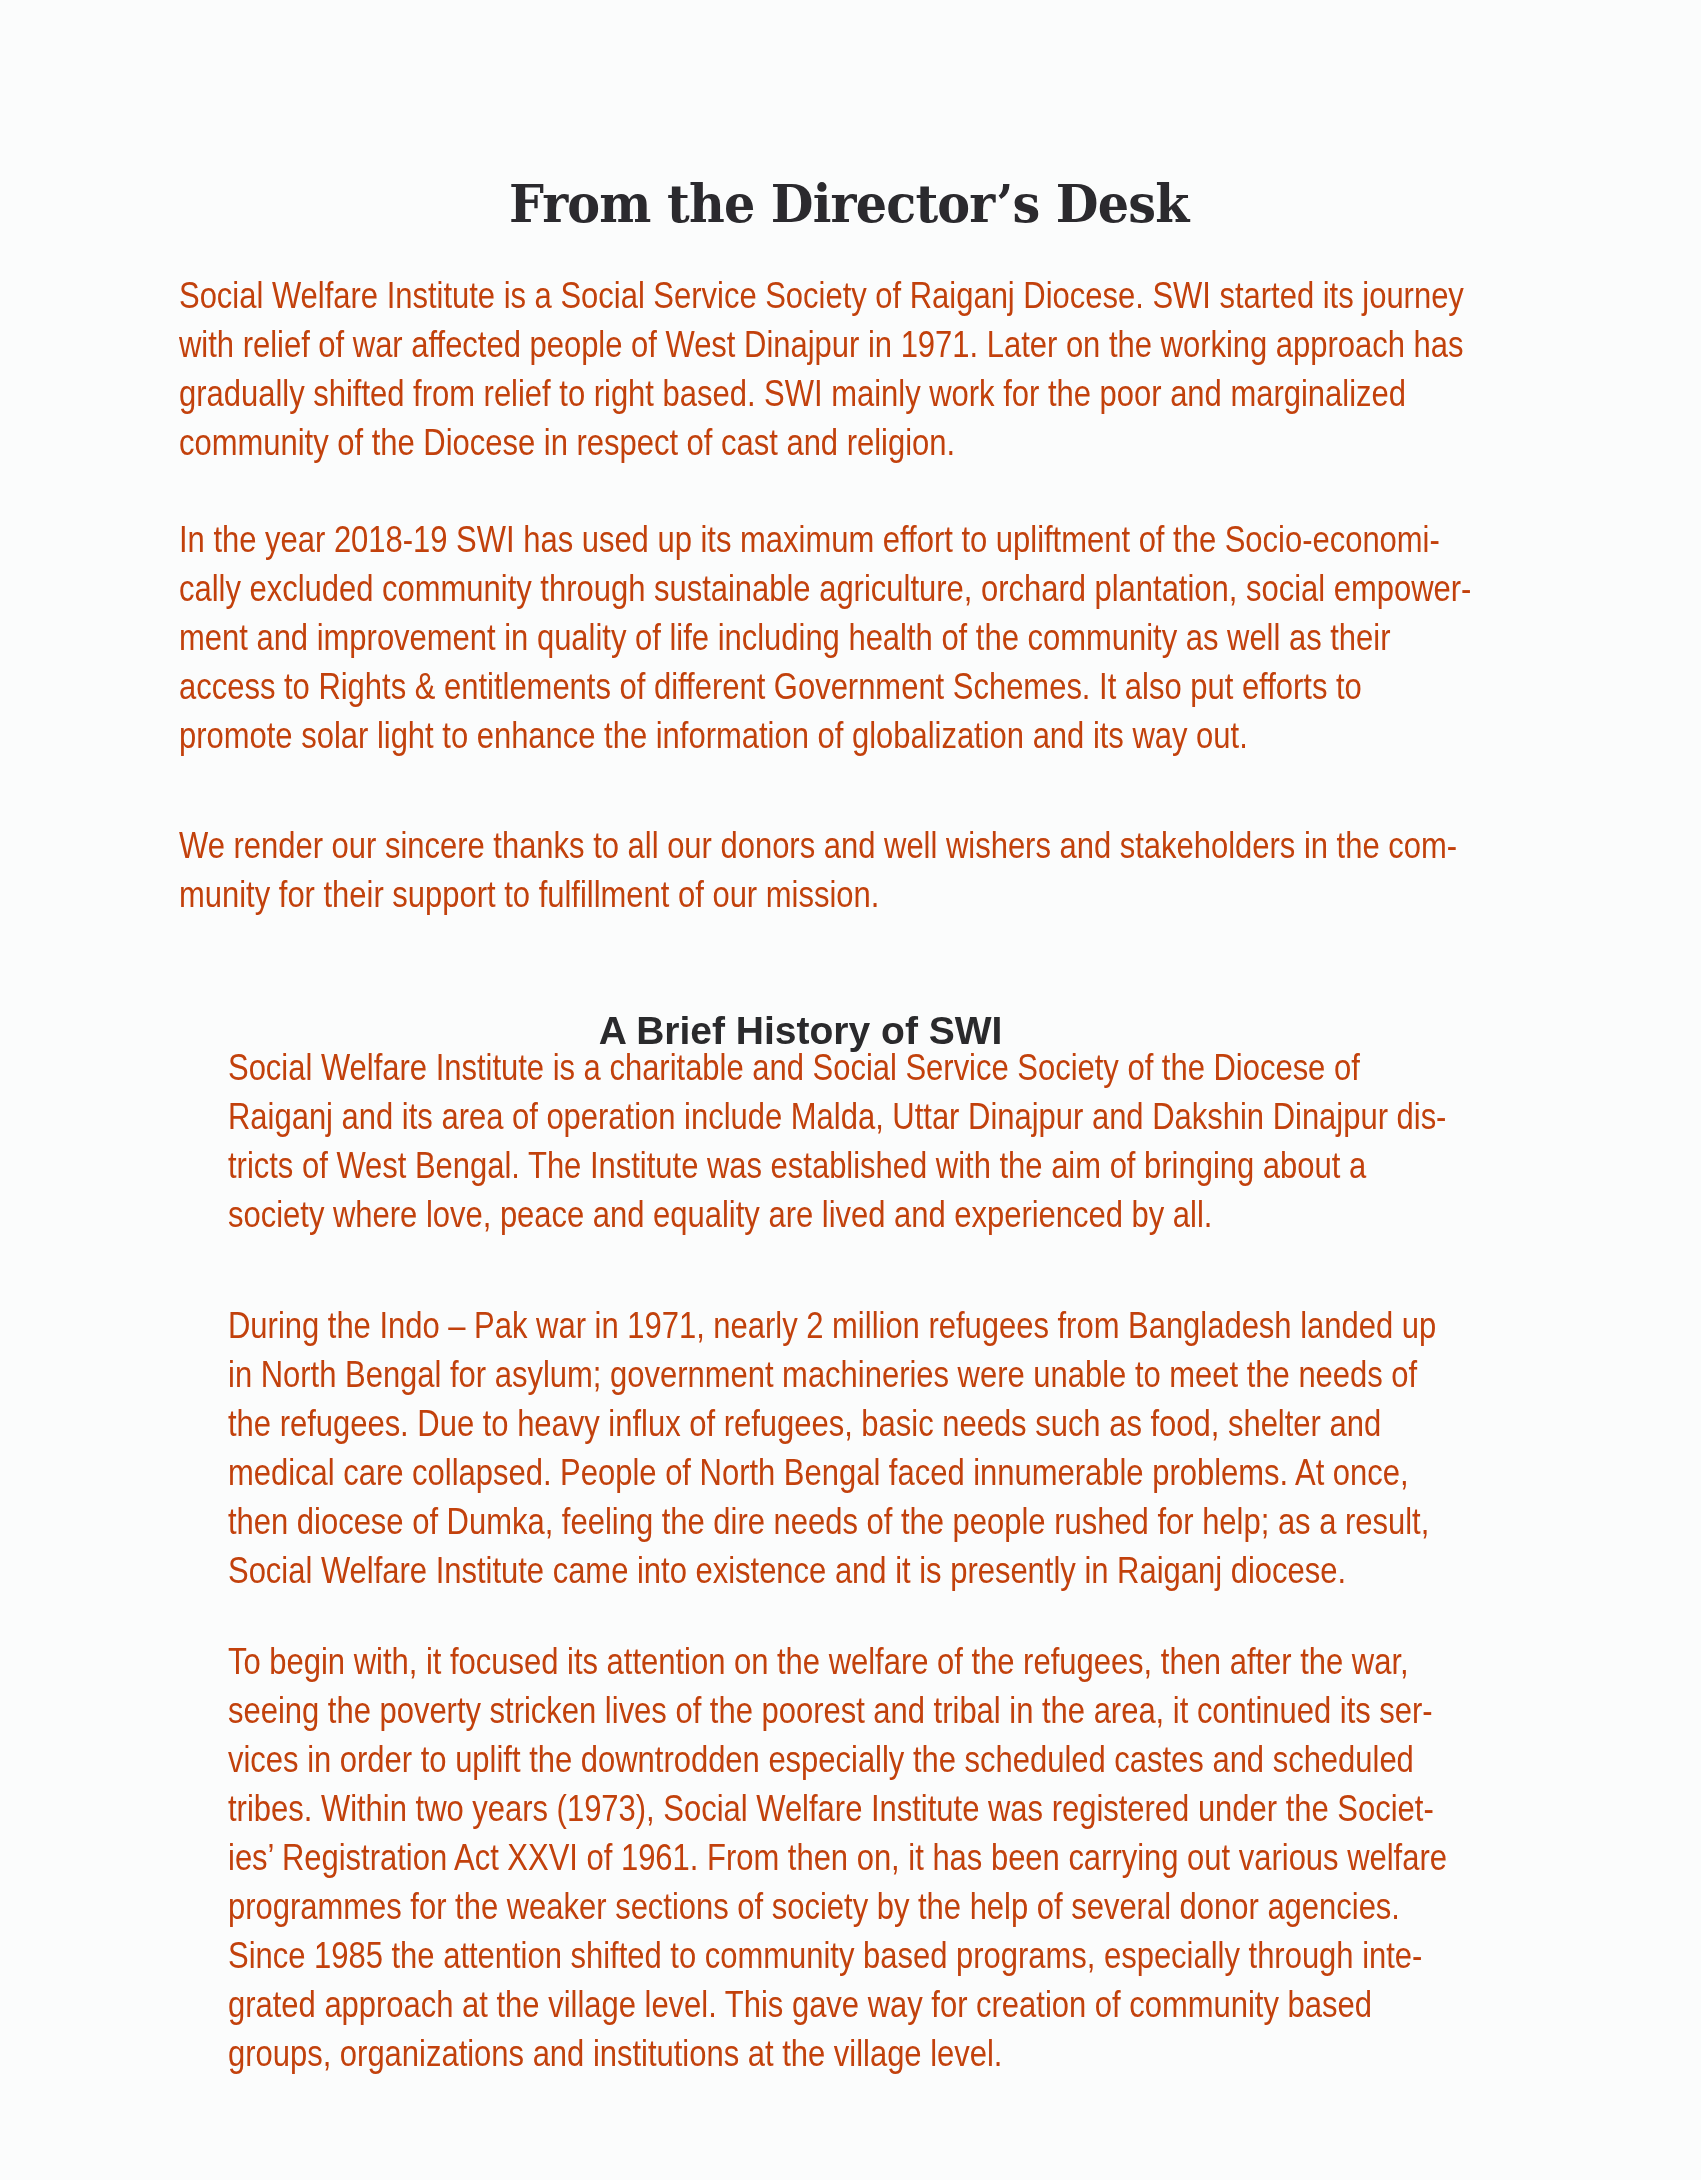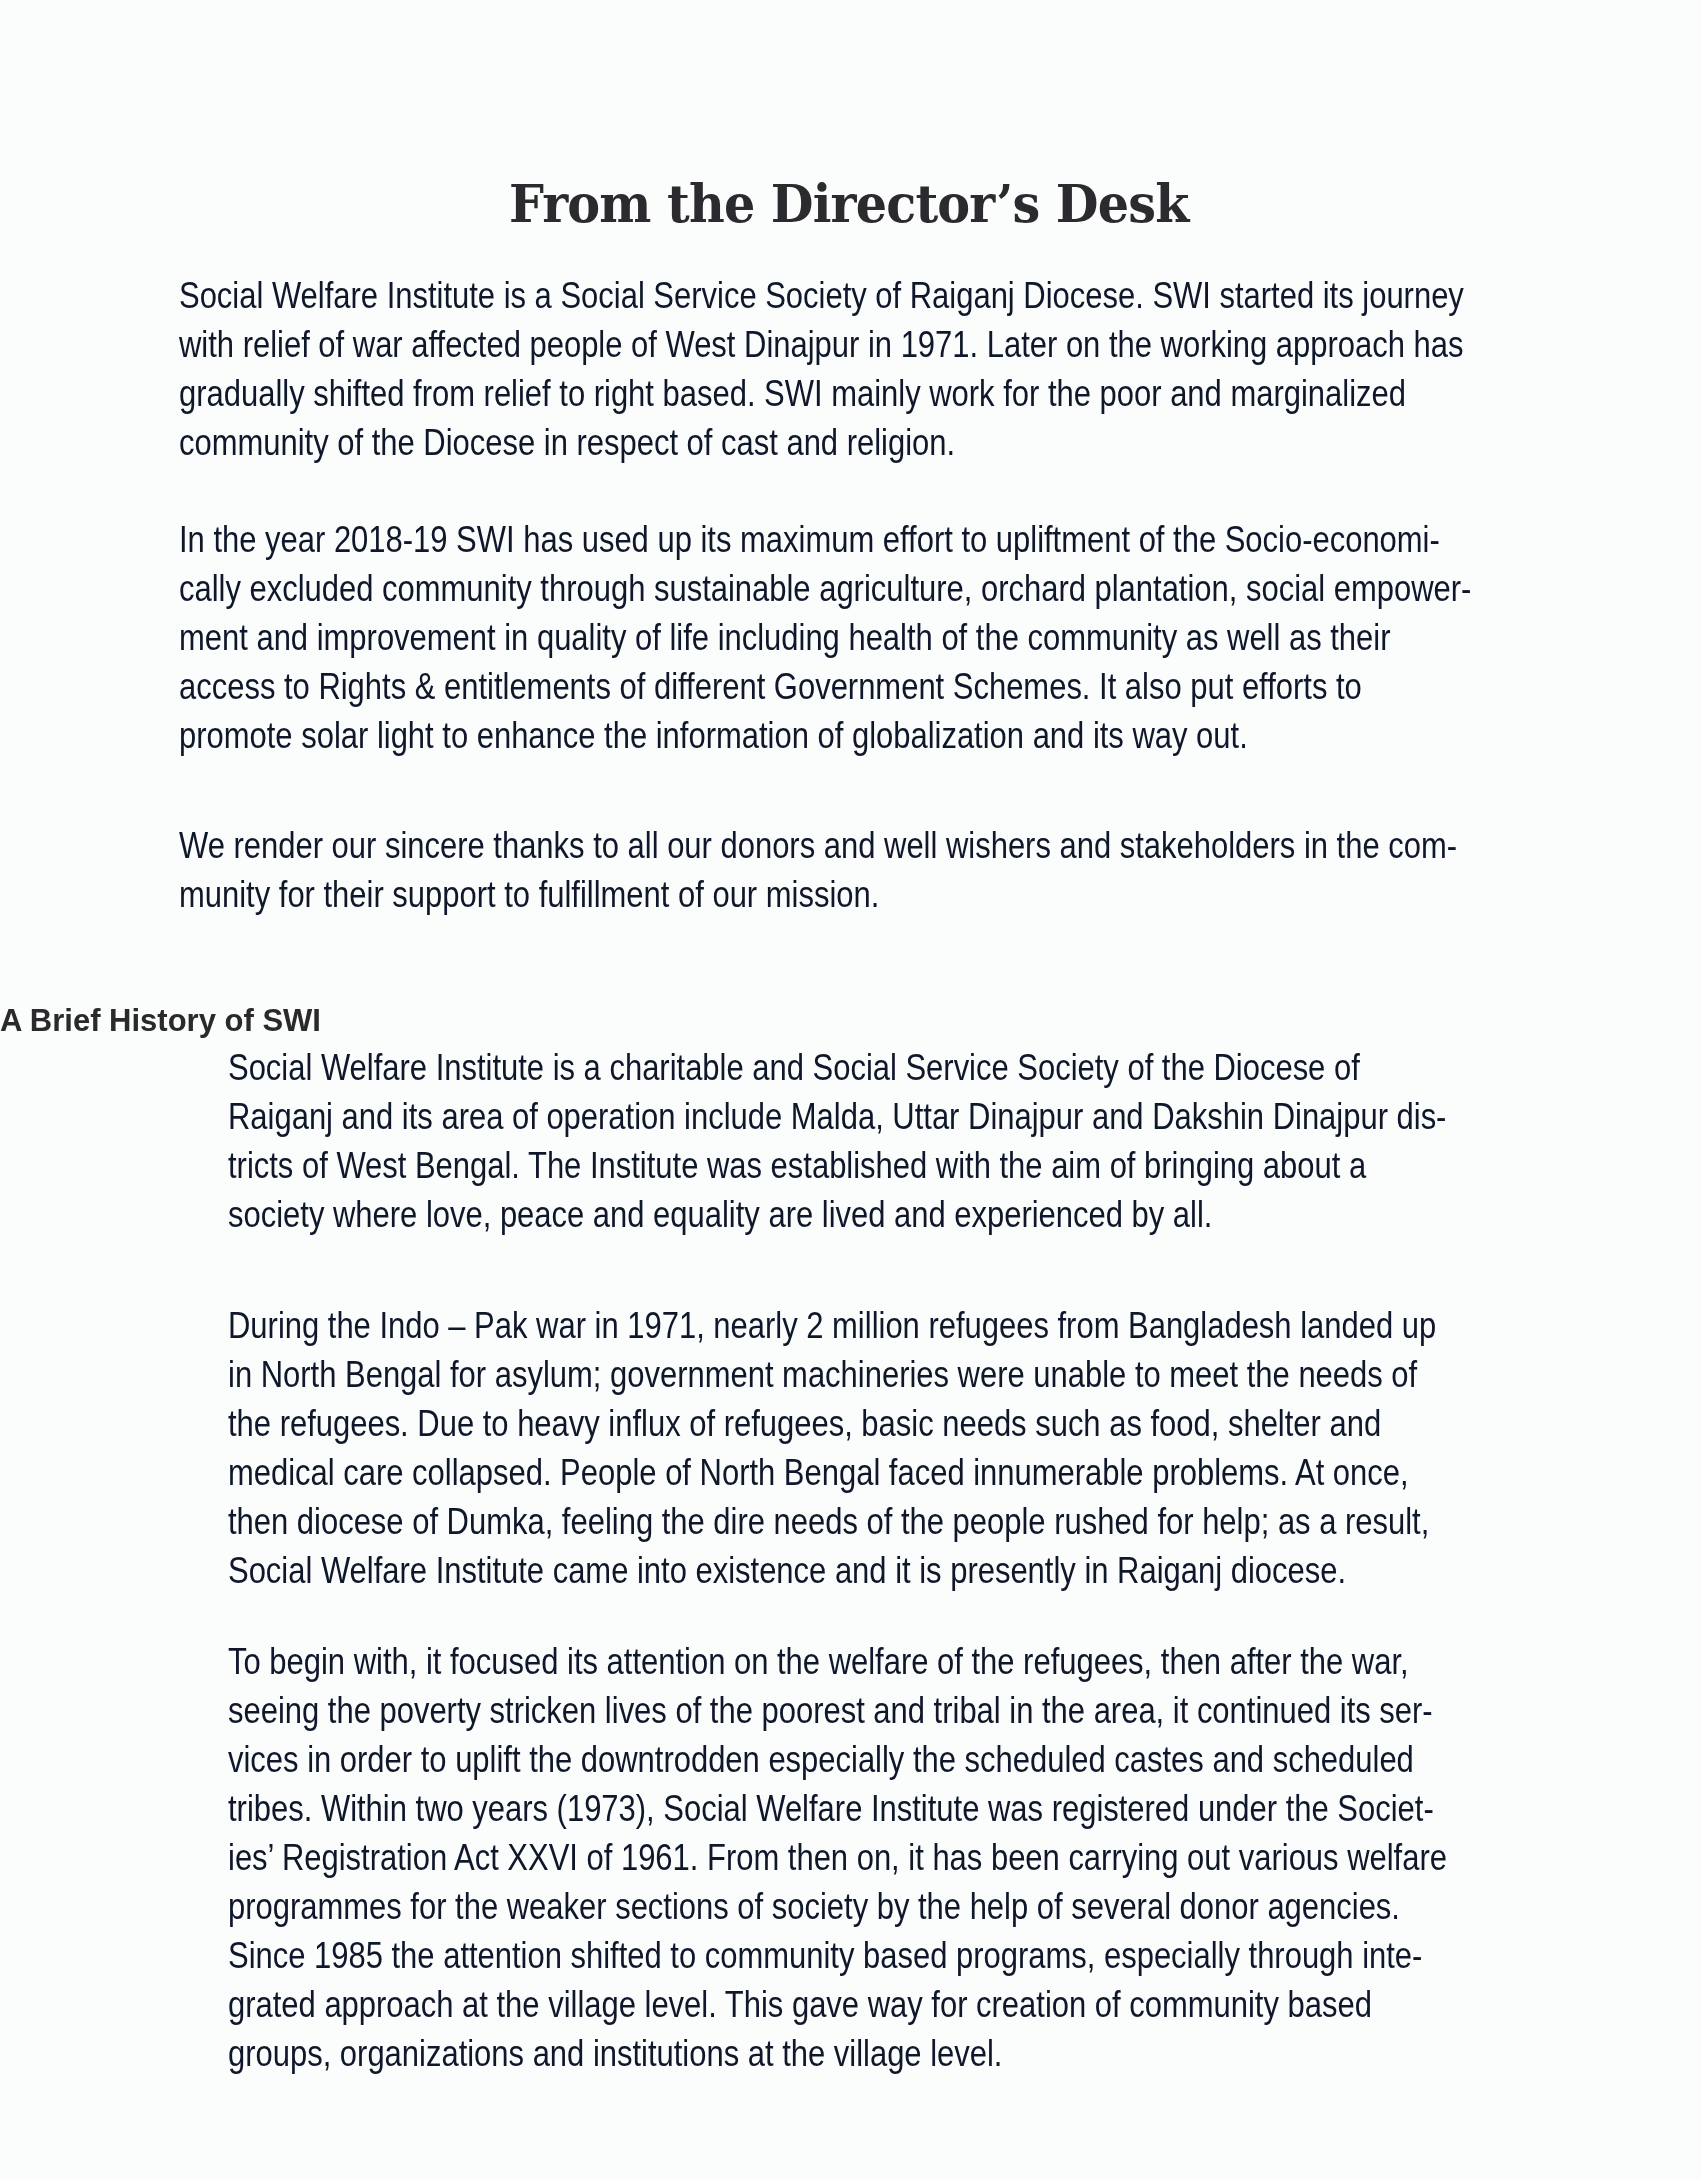--- a/index.html
+++ b/index.html
@@ -21,38 +21,39 @@
     letter-spacing: -0.9px;
     color: #2b2a2e;
     transform: scaleX(0.93);
     transform-origin: 818px 0;
   }
   .para {
     position: absolute;
     font-family: "Liberation Sans", sans-serif;
     font-size: 36px;
     line-height: 49px;
-    color: #0f172a;
+    color: #c2410c;
   }
   .line {
     display: block;
     white-space: nowrap;
     transform: scaleX(0.86);
     transform-origin: 0 0;
     height: 49px;
   }
   .intro { left: 179px; }
   .hist { left: 228px; }
   .subhead {
     position: absolute;
     left: 0; width: 1601px;
     top: 977px;
+    text-align: center;
     font-family: "Liberation Sans", sans-serif;
     font-weight: bold;
-    font-size: 31px;
+    font-size: 39px;
     color: #2a2a2c;
   }
 </style>
 </head>
 <body>
 
 <h1 class="title">From the Director’s Desk</h1>
 
 <div class="para intro" style="top:271px;">
   <span class="line">Social Welfare Institute is a Social Service Society of Raiganj Diocese. SWI started its journey</span>

